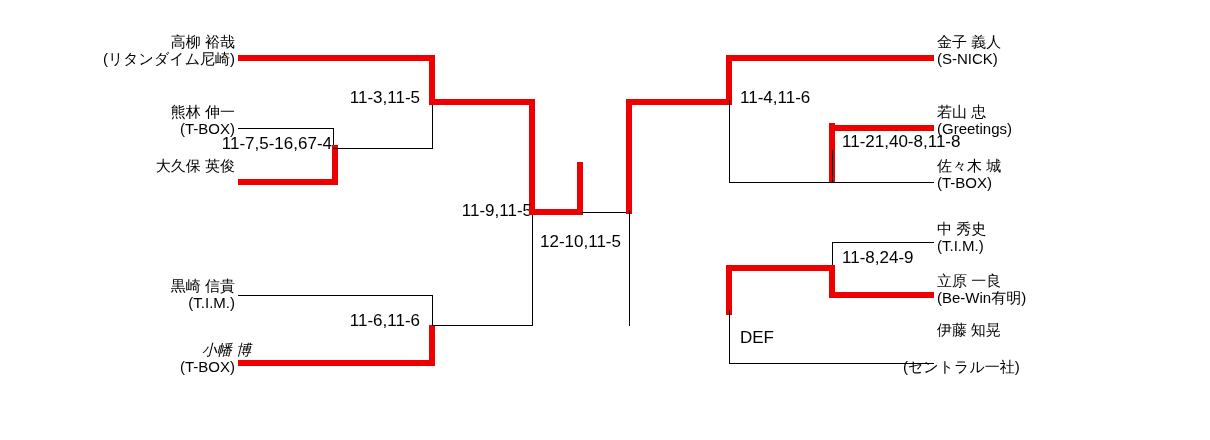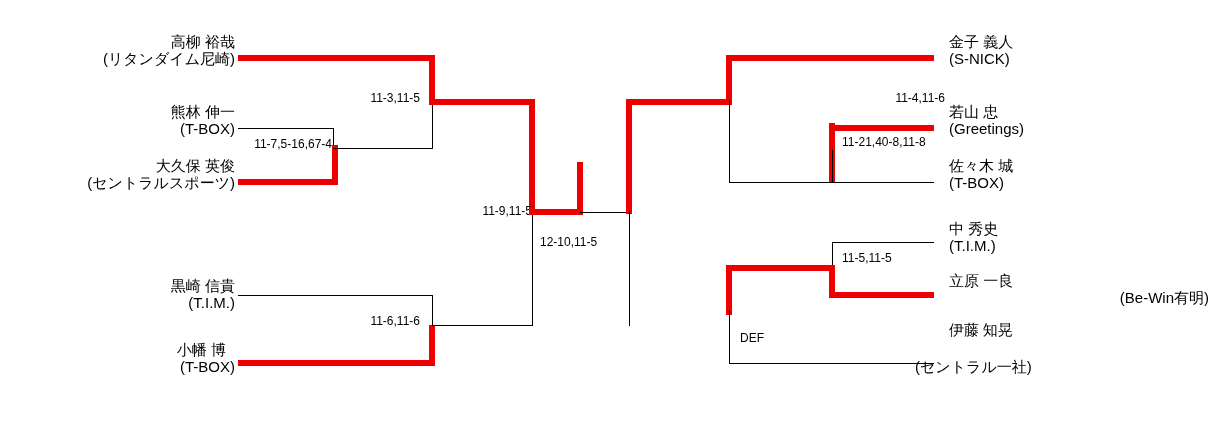--- a/index.html
+++ b/index.html
@@ -10,59 +10,58 @@
   .ln{position:absolute;background:#000;}
   .ln.h{height:1px;}
   .ln.v{width:1px;}
   .ln.red{background:#ee0000;}
   .ln.red.h{height:6px;}
   .ln.red.v{width:6px;}
 
   
   .nm{position:absolute;font-size:15px;color:#000;line-height:17px;white-space:nowrap;}
   .nm.r{text-align:right;}
-  .nm.l{text-align:left;margin-left:12px;}
-  .sc{position:absolute;font-size:12px;color:#000;white-space:nowrap;line-height:16px;}
+  .nm.l{text-align:left;}
+  .sc{position:absolute;font-size:17px;color:#000;white-space:nowrap;line-height:16px;}
   .sc.r{text-align:right;}
   .sc.l{text-align:left;}
 </style>
 </head>
 <body>
 
 <div id="bracket">
 
   <div class="nm r" style="left:20px;top:33px;width:215px;">高柳 裕哉</div>
   <div class="nm r" style="left:20px;top:50px;width:215px;">(リタンダイム尼崎)</div>
   <div class="ln red h" style="left:238px;top:55px;width:197px;"></div>
 
   <div class="nm r" style="left:20px;top:103px;width:215px;">熊林 伸一</div>
   <div class="nm r" style="left:20px;top:120px;width:215px;">(T-BOX)</div>
   <div class="ln h" style="left:238px;top:128px;width:96px;"></div>
 
   <div class="nm r" style="left:20px;top:157px;width:215px;">大久保 英俊</div>
-  <div class="nm r" style="left:20px;top:174px;width:215px;">(セントラルスポーツ)</div>
   <div class="ln red h" style="left:238px;top:179px;width:100px;"></div>
 
   <div class="ln v" style="left:333px;top:128px;height:21px;"></div>
   <div class="ln red v" style="left:332px;top:145px;height:40px;"></div>
   <div class="sc r" style="left:150px;top:136px;width:182px;">11-7,5-16,67-4</div>
 
   <div class="ln h" style="left:333px;top:148px;width:100px;"></div>
 
   <div class="ln red v" style="left:429px;top:55px;height:50px;"></div>
   <div class="ln v" style="left:432px;top:100px;height:49px;"></div>
   <div class="sc r" style="left:215px;top:90px;width:205px;">11-3,11-5</div>
 
   <div class="ln red h" style="left:429px;top:99px;width:106px;"></div>
 
   <div class="nm r" style="left:20px;top:277px;width:215px;">黒崎 信貴</div>
   <div class="nm r" style="left:20px;top:294px;width:215px;">(T.I.M.)</div>
   <div class="ln h" style="left:238px;top:295px;width:195px;"></div>
 
-  <div class="nm r" style="left:11px;top:341px;width:215px;">小幡 博</div>
+  <div class="nm r" style="left:36px;top:341px;width:215px;font-style:italic;">小幡 博</div>
   <div class="nm r" style="left:20px;top:358px;width:215px;">(T-BOX)</div>
   <div class="ln red h" style="left:238px;top:360px;width:197px;"></div>
 
   <div class="ln v" style="left:432px;top:295px;height:35px;"></div>
   <div class="ln red v" style="left:429px;top:325px;height:41px;"></div>
   <div class="sc r" style="left:215px;top:313px;width:205px;">11-6,11-6</div>
 
   <div class="ln h" style="left:432px;top:325px;width:100px;"></div>
 
   <div class="ln red v" style="left:529px;top:99px;height:115px;"></div>
@@ -74,21 +73,21 @@
   <div class="ln h" style="left:580px;top:212px;width:50px;"></div>
   <div class="sc l" style="left:540px;top:234px;width:200px;">12-10,11-5</div>
 
   <div class="ln red v" style="left:626px;top:99px;height:115px;"></div>
   <div class="ln v" style="left:629px;top:210px;height:116px;"></div>
 
   <div class="ln red h" style="left:626px;top:99px;width:106px;"></div>
 
   <div class="ln red v" style="left:726px;top:55px;height:50px;"></div>
   <div class="ln v" style="left:729px;top:100px;height:82px;"></div>
-  <div class="sc l" style="left:740px;top:90px;width:205px;text-align:right;">11-4,11-6</div>
+  <div class="sc l" style="left:740px;top:90px;width:205px;">11-4,11-6</div>
 
   <div class="ln red h" style="left:726px;top:55px;width:208px;"></div>
   <div class="nm l" style="left:937px;top:33px;width:260px;">金子 義人</div>
   <div class="nm l" style="left:937px;top:50px;width:260px;">(S-NICK)</div>
 
   <div class="ln red v" style="left:829px;top:123px;height:60px;"></div>
   <div class="ln v" style="left:832px;top:150px;height:32px;"></div>
   <div class="sc l" style="left:842px;top:134px;width:210px;">11-21,40-8,11-8</div>
 
   <div class="ln h" style="left:729px;top:182px;width:104px;"></div>
@@ -102,27 +101,27 @@
   <div class="nm l" style="left:937px;top:174px;width:260px;">(T-BOX)</div>
 
   <div class="ln red v" style="left:726px;top:265px;height:50px;"></div>
   <div class="ln v" style="left:729px;top:310px;height:53px;"></div>
   <div class="sc l" style="left:740px;top:298px;width:205px;margin-top:32px;">DEF</div>
 
   <div class="ln red h" style="left:726px;top:265px;width:106px;"></div>
 
   <div class="ln v" style="left:832px;top:242px;height:28px;"></div>
   <div class="ln red v" style="left:829px;top:265px;height:33px;"></div>
-  <div class="sc l" style="left:842px;top:250px;width:205px;">11-5,11-5</div>
+  <div class="sc l" style="left:842px;top:250px;width:205px;">11-8,24-9</div>
 
   <div class="ln h" style="left:832px;top:242px;width:102px;"></div>
   <div class="nm l" style="left:937px;top:220px;width:260px;">中 秀史</div>
   <div class="nm l" style="left:937px;top:237px;width:260px;">(T.I.M.)</div>
 
   <div class="ln red h" style="left:829px;top:292px;width:105px;"></div>
   <div class="nm l" style="left:937px;top:272px;width:260px;">立原 一良</div>
-  <div class="nm l" style="left:937px;top:289px;width:260px;text-align:right;">(Be-Win有明)</div>
+  <div class="nm l" style="left:937px;top:289px;width:260px;">(Be-Win有明)</div>
 
   <div class="ln h" style="left:729px;top:363px;width:205px;"></div>
   <div class="nm l" style="left:937px;top:322px;width:260px;font-family:Liberation Serif, serif;">伊藤 知晃</div>
   <div class="nm l" style="left:903px;top:358px;width:260px;">(セントラル一社)</div>
 
 </div>
 
 </body></html>

